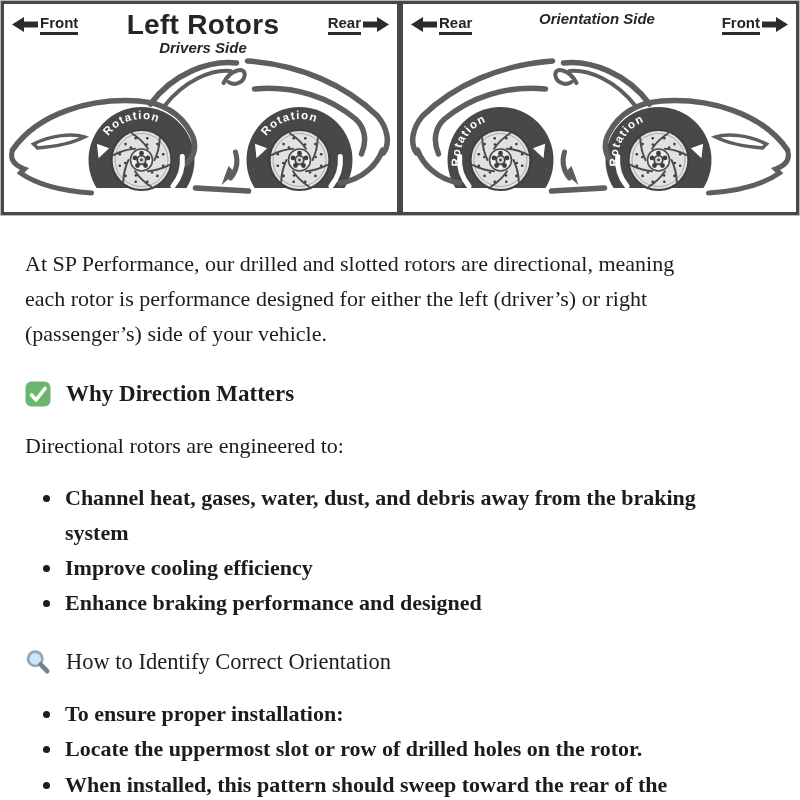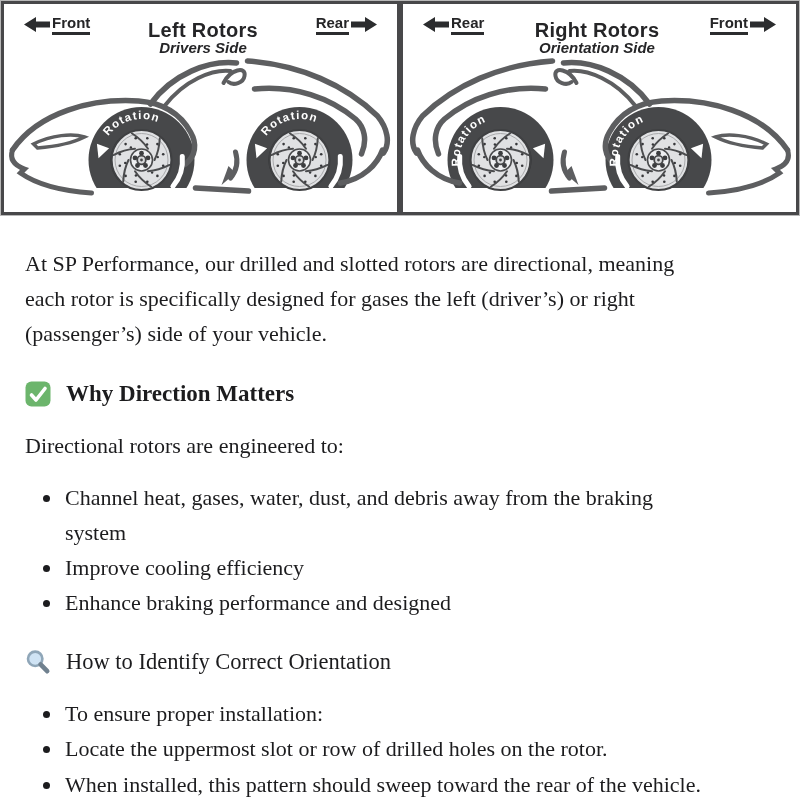--- a/index.html
+++ b/index.html
@@ -1,37 +1,37 @@
 <!DOCTYPE html>
 <html><head>
 <meta charset="utf-8">
 <style>
   html,body{margin:0;padding:0;background:#ffffff;}
   .page{width:800px;font-family:"Liberation Serif",serif;color:#1c1c1e;background:#fff;}
 
   
   .diagram{width:800px;height:216px;display:flex;box-sizing:border-box;border:1px solid #b8b8b8;background:#fff;}
   .panel{flex:1 1 0;border:3px solid #48484a;box-sizing:border-box;position:relative;display:flex;flex-direction:column;overflow:hidden;}
-  .panel-header{display:flex;justify-content:space-between;align-items:flex-start;padding:6px 20px 0;height:44px;box-sizing:border-box;font-family:"Liberation Sans",sans-serif;color:#252527;}
+  .panel-header{display:flex;justify-content:space-between;align-items:flex-start;padding:6px 8px 0;height:44px;box-sizing:border-box;font-family:"Liberation Sans",sans-serif;color:#252527;}
   .dir{display:flex;align-items:center;gap:2px;margin-top:5px;}
   .dir .dir-word{font-weight:bold;font-size:15px;border-bottom:3px solid #2b2c2e;padding-bottom:1px;line-height:1.05;}
   .titles{text-align:center;line-height:1.02;margin-top:1px;}
-  .t1{font-weight:800;font-size:20px;letter-spacing:.3px;margin-top:9px;}
+  .t1{font-weight:800;font-size:28px;letter-spacing:.3px;}
   .t2{font-weight:bold;font-style:italic;font-size:15px;}
   .car-svg{display:block;width:100%;height:160px;margin-top:auto;}
   .rot-text{font:700 11.5px "Liberation Sans",sans-serif;fill:#ffffff;letter-spacing:1.2px;}
 
   
   .article{max-width:690px;padding:14px 25px 30px;font-size:22px;line-height:1.6;}
   .article p{margin:16px 0;}
   .sec-heading{display:flex;align-items:center;gap:15px;margin:24px 0 14px;font-size:23px;font-weight:bold;}
   .sec-heading.light{font-weight:normal;font-size:22.5px;align-items:center;}
   .emoji{flex:0 0 auto;display:inline-block;}
   .article ul{margin:16px 0;padding-left:38px;}
-  .article li{margin:0;padding-left:2px;}
+  .article li{margin:0;padding-left:2px;font-weight:bold;}
 </style>
 </head>
 <body>
 
 <div class="page">
 
   <div class="diagram">
 
     <div class="panel">
       <div class="panel-header">
@@ -145,21 +145,20 @@
 
     <div class="panel">
       <div class="panel-header">
         <div class="dir">
           <svg width="26" height="15" viewBox="0 0 26 15">
               <polygon points="0,7.5 12,0 12,4.5 26,4.5 26,10.5 12,10.5 12,15" fill="#2b2c2e"></polygon>
             </svg>
           <span class="dir-word">Rear</span>
         </div>
         <div class="titles">
-          <div class="t1">Right Rotors</div>
           <div class="t2">Orientation Side</div>
         </div>
         <div class="dir">
           <span class="dir-word">Front</span>
           <svg width="26" height="15" viewBox="0 0 26 15">
               <polygon points="26,7.5 14,0 14,4.5 0,4.5 0,10.5 14,10.5 14,15" fill="#2b2c2e"></polygon>
             </svg>
         </div>
       </div>
 
@@ -175,21 +174,21 @@
           <path d="M -31.4,26.4 A 41 41 0 0 1 -40.8,-3.6" stroke="#ffffff" stroke-width="5" fill="none" stroke-linecap="round"></path>
           <polygon points="43,-1.8 44.6,-16.2 32.4,-11.8" fill="#ffffff"></polygon>
           <text class="rot-text"><textPath href="#rp4" startOffset="8">Rotation</textPath></text>
         </g>
       </svg>
     </div>
   </div>
 
   <div class="article">
 
-    <p>At SP Performance, our drilled and slotted rotors are directional, meaning each rotor is specifically designed for gases the left (driver’s) or right (passenger’s) side of your vehicle.</p>
+    <p>At SP Performance, our drilled and slotted rotors are directional, meaning each rotor is performance designed for either the left (driver’s) or right (passenger’s) side of your vehicle.</p>
 
     <div class="sec-heading">
       <svg class="emoji" width="26" height="26" viewBox="0 0 26 26">
         <rect x="0.5" y="0.5" width="25" height="25" rx="6" fill="#6cb56c"></rect>
         <polyline points="6.5,14 11,19 20,7.5" fill="none" stroke="#ffffff" stroke-width="3.6" stroke-linecap="round" stroke-linejoin="round"></polyline>
       </svg>
       <span>Why Direction Matters</span>
     </div>
 
     <p>Directional rotors are engineered to:</p>

